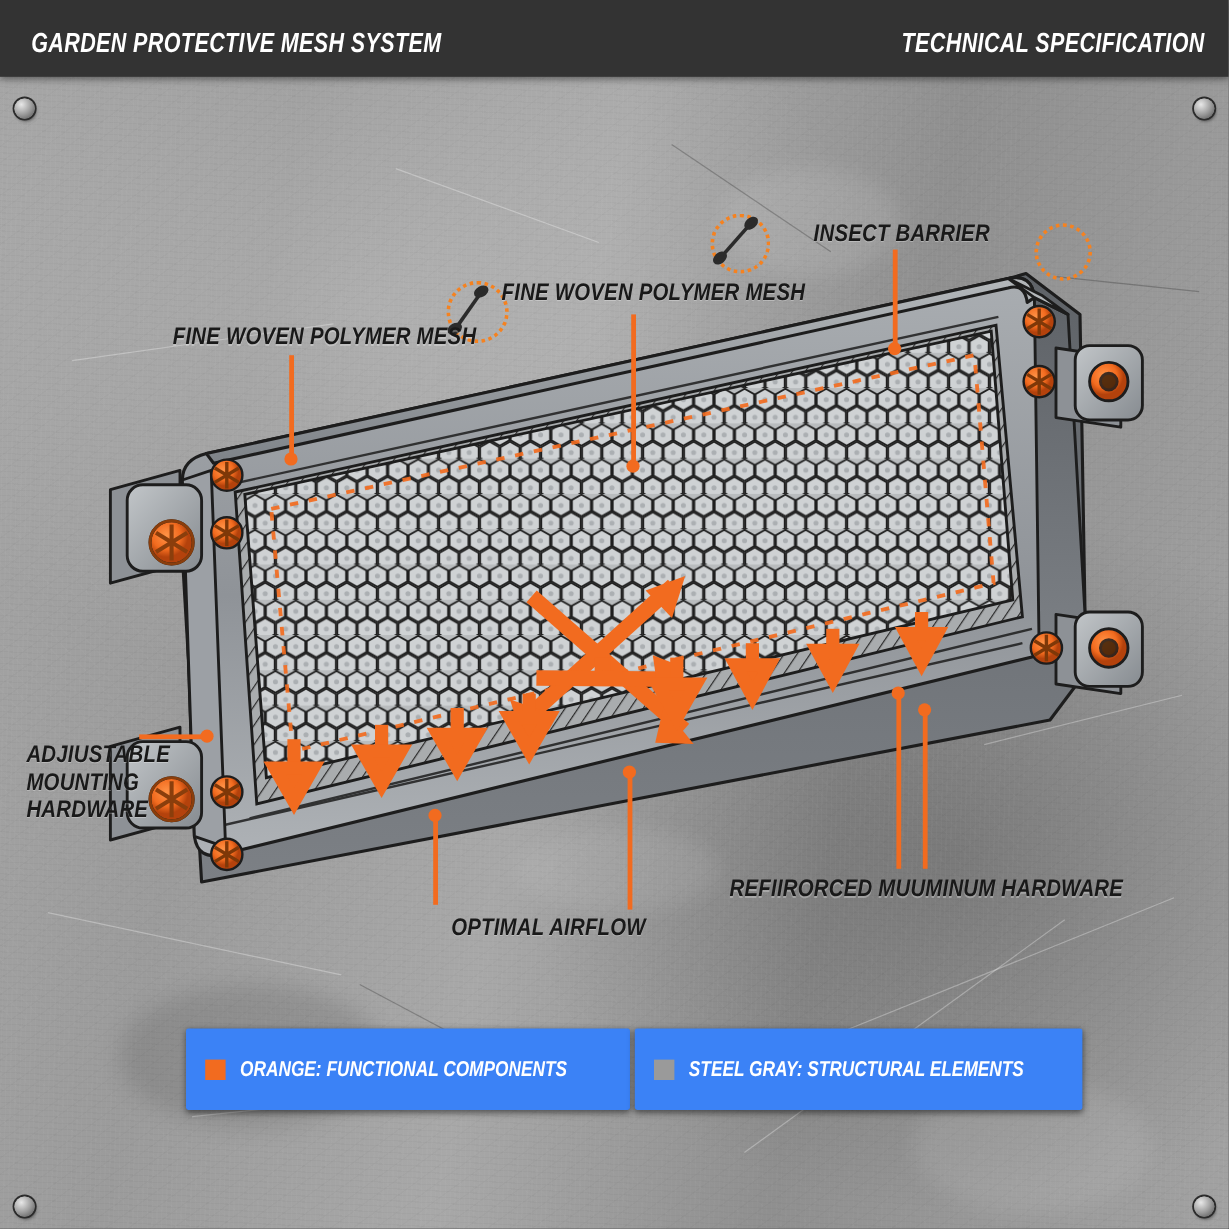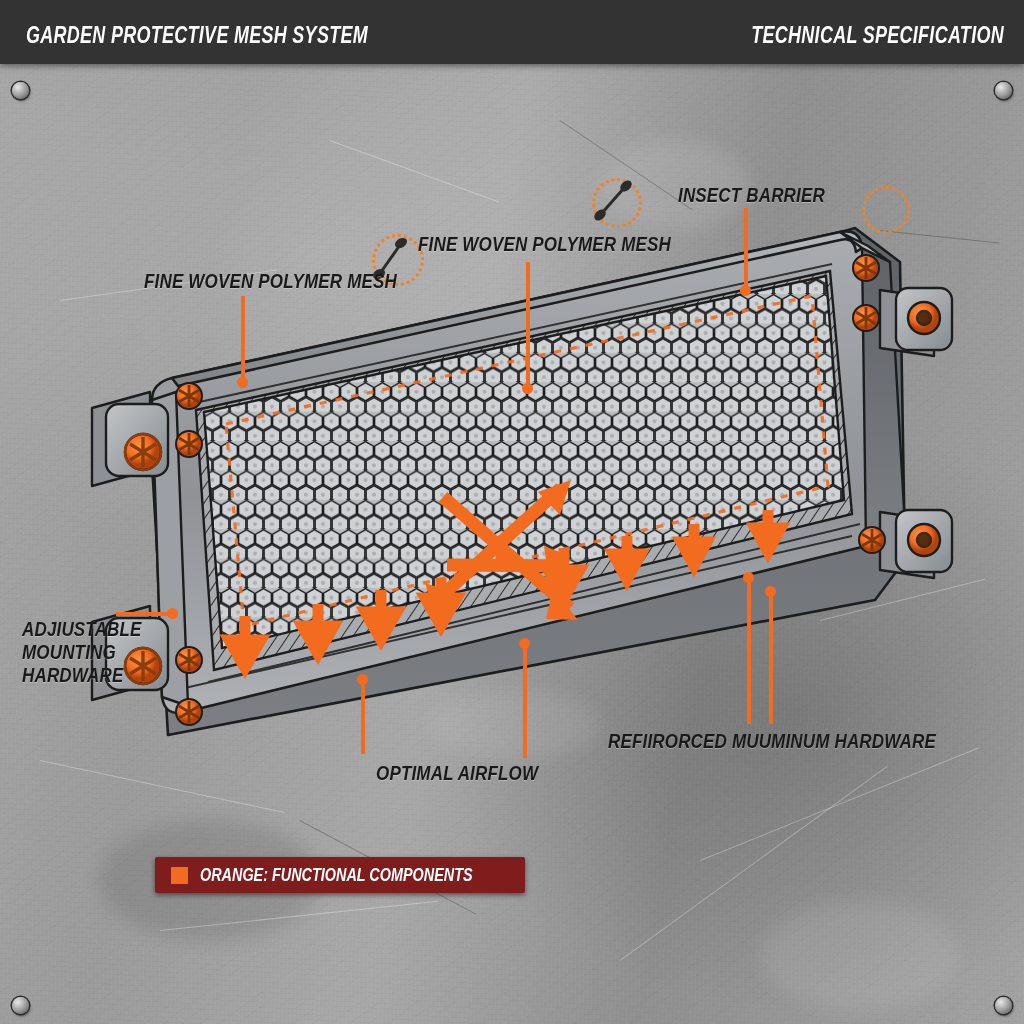--- a/index.html
+++ b/index.html
@@ -46,22 +46,22 @@
   
   .lead{position:absolute;background:#f26b1f;z-index:21;}
   .lead.v{width:3.5px;}
   .lead.h{height:3.5px;}
   .dot{position:absolute;width:11px;height:11px;border-radius:50%;background:#f26b1f;z-index:21;}
 
   
   .dcirc{position:absolute;border-radius:50%;border:3.5px dotted #f58220;z-index:21;}
 
   
-  .legend{position:absolute;z-index:26;background:#7f1d1d;height:36px;border-radius:2px;
-     box-shadow:0 2px 5px rgba(0,0,0,.5);display:flex;align-items:center;padding:0 16px;}
+  .legend{position:absolute;z-index:26;background:#3b82f6;height:36px;border-radius:2px;
+     box-shadow:0 2px 5px rgba(0,0,0,.5);display:flex;align-items:center;padding:16px 16px;}
   .legend .sw{width:17px;height:17px;flex:0 0 auto;margin-right:12px;}
   .legend .tx{color:#fff;font-weight:bold;font-size:18px;transform:scaleX(.8);
      transform-origin:left center;white-space:nowrap;}
 
   svg{position:absolute;left:0;top:0;overflow:visible;}
   #art{z-index:10;}
   #arrows{z-index:24;}
 </style>
 </head>
 <body>
@@ -338,14 +338,18 @@
   </div>
 
   <div class="lbl" style="left:376px;top:762px;transform-origin:left center;">OPTIMAL AIRFLOW</div>
 
   <div class="lbl" style="left:608px;top:730px;transform-origin:left center;">REFIIRORCED MUUMINUM HARDWARE</div>
 
   <div class="legend" style="left:155px;top:857px;width:338px;">
     <span class="sw" style="background:#f26b1f;"></span>
     <span class="tx">ORANGE: FUNCTIONAL COMPONENTS</span>
   </div>
+  <div class="legend" style="left:529px;top:857px;width:341px;">
+    <span class="sw" style="background:#9a9a9a;"></span>
+    <span class="tx">STEEL GRAY: STRUCTURAL ELEMENTS</span>
+  </div>
 
 </div>
 
 </body></html>

